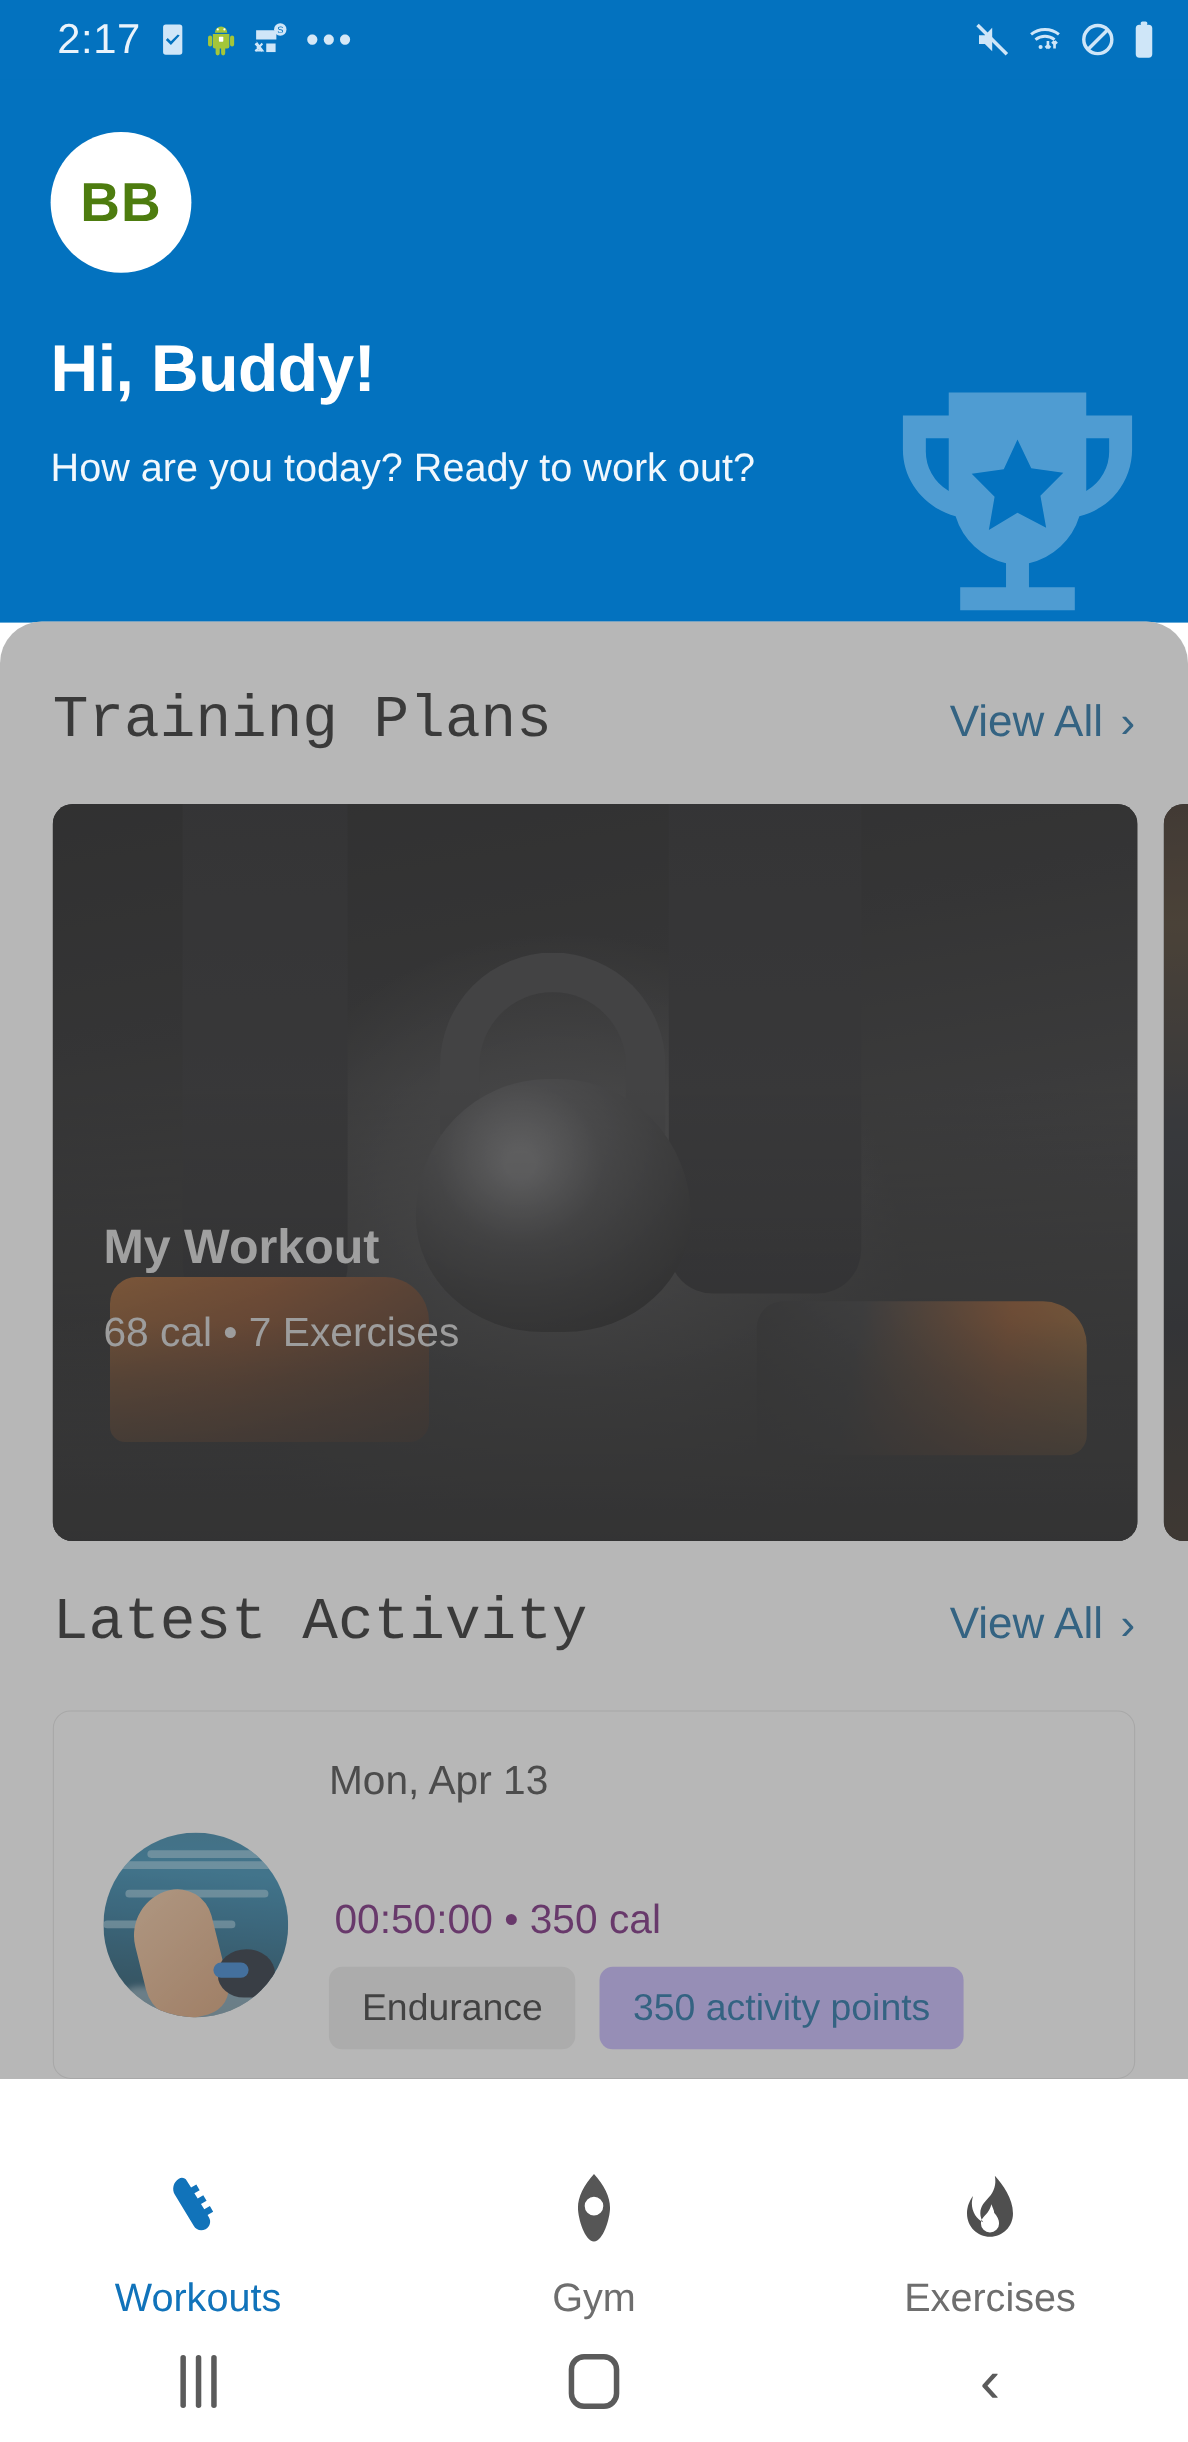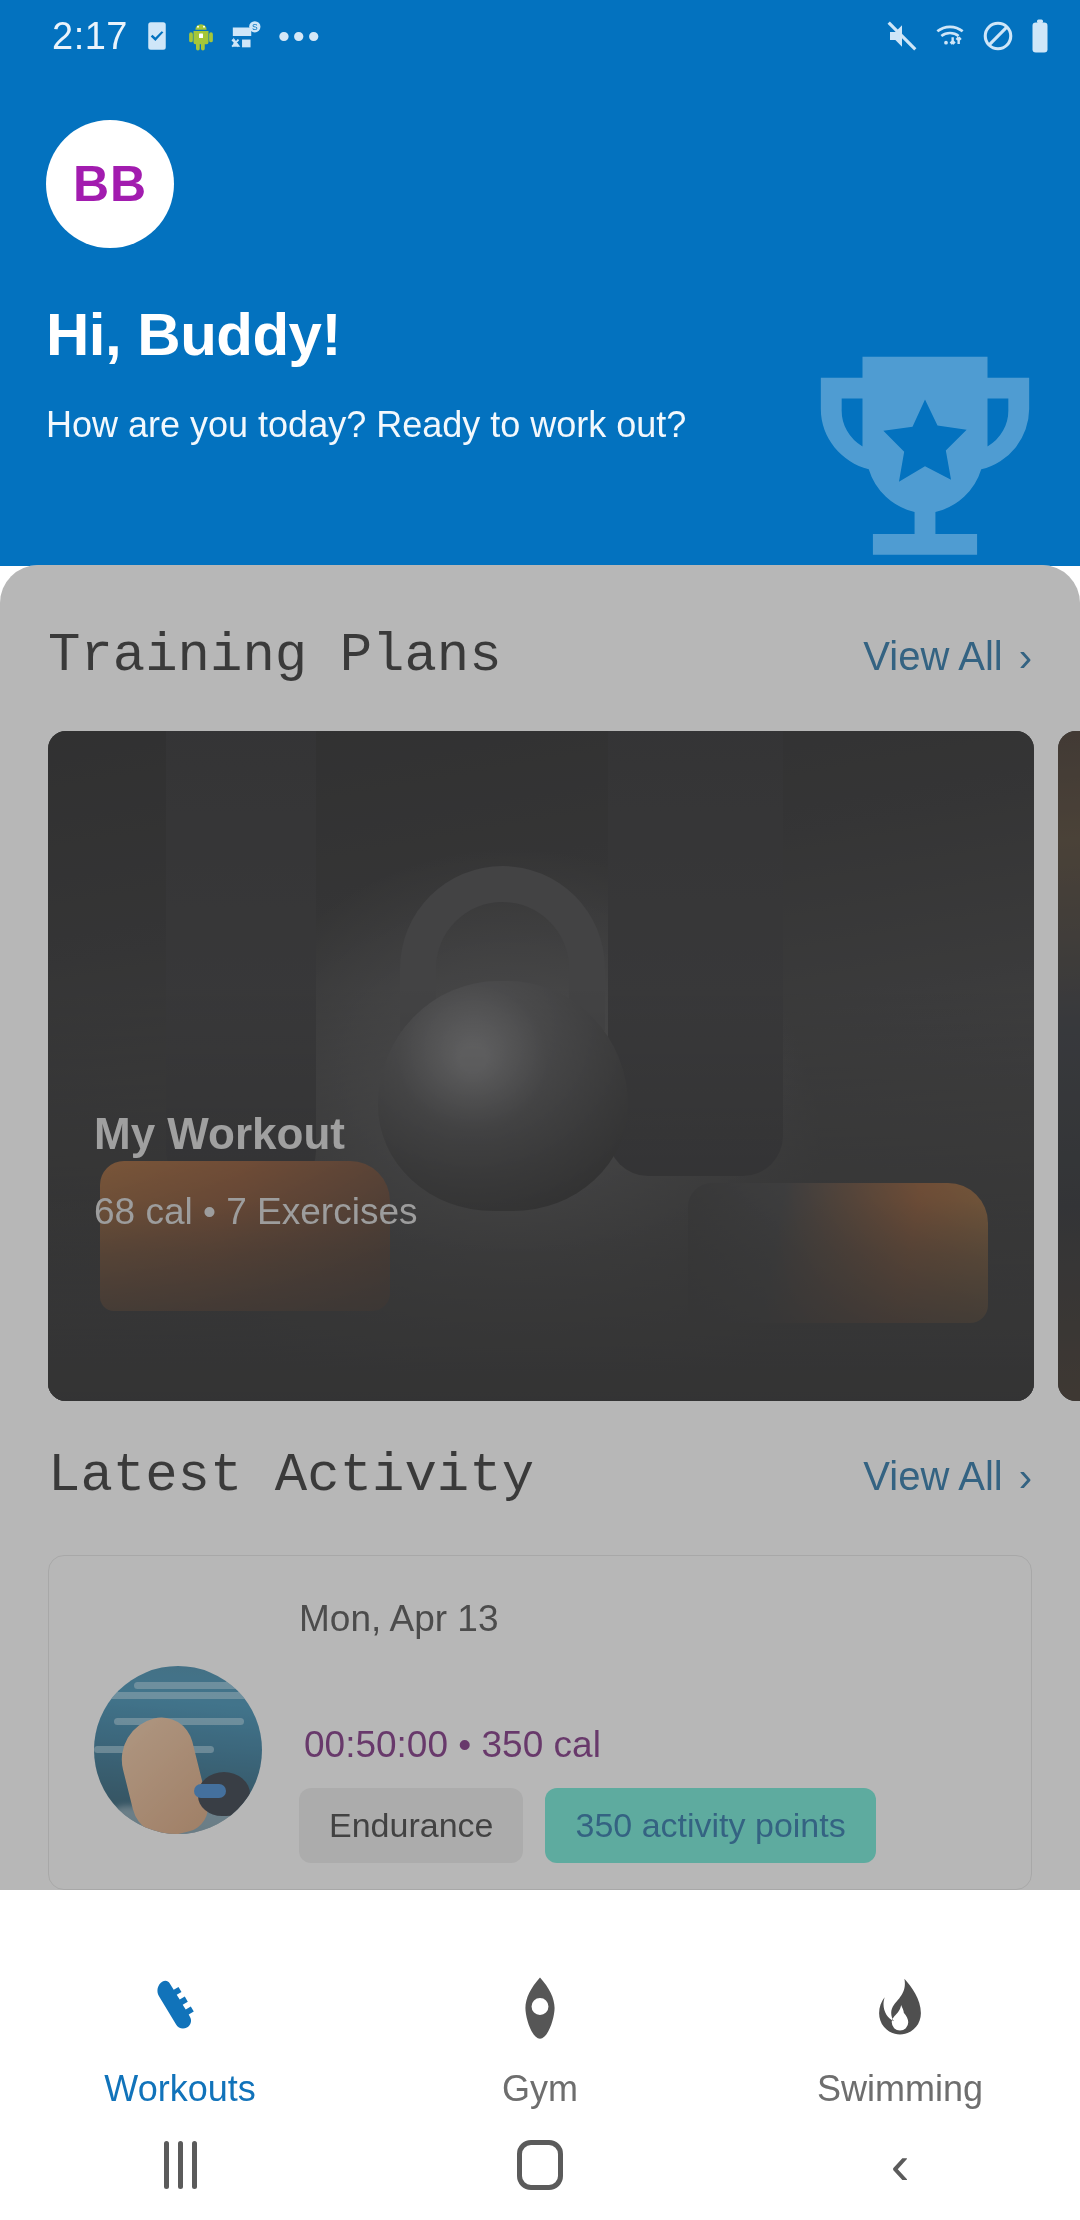--- a/index.html
+++ b/index.html
@@ -29,21 +29,21 @@
     background:#0372BF; overflow:hidden;
   }
   #trophy-icon{
     position:absolute; right:30px; top:336px; opacity:.30;
   }
   #avatar{
     position:absolute; left:46px; top:120px;
     width:128px; height:128px; border-radius:50%;
     background:#ffffff; display:flex; align-items:center; justify-content:center;
   }
-  #avatar-initials{ color:#a21caf; font-size:50px; font-weight:700; letter-spacing:1px;}
+  #avatar-initials{ color:#4d7c0f; font-size:50px; font-weight:700; letter-spacing:1px;}
   #greeting-title{
     position:absolute; left:46px; top:300px;
     font-size:60px; font-weight:700; color:#ffffff; letter-spacing:-0.5px;
   }
   #greeting-subtitle{
     position:absolute; left:46px; top:400px; width:700px;
     font-size:36px; font-weight:400; color:#f2f8fd; line-height:1.38;
   }
 
   
@@ -147,21 +147,21 @@
   }
   .sw-splash{
     position:absolute; left:14px; top:140px; width:140px; height:34px;
     background:rgba(235,248,255,.45); border-radius:30px; filter:blur(3px);
   }
   #activity-date{ position:absolute; left:250px; top:42px; font-size:37px; color:#3d3d3d;}
   #activity-name{ position:absolute; left:250px; top:98px; font-size:50px; font-weight:700; color:#141414;}
   #activity-meta{ position:absolute; left:255px; top:168px; font-size:37px; color:#701a75;text-align:right;}
   .tags{ position:absolute; left:250px; top:232px; display:flex; gap:22px; }
   .tag{ background:#ececec; color:#2b2b2b; font-size:34px; padding:18px 30px; border-radius:12px;}
-  .tag.points{ background:#5eead4; color:#11669f; }
+  .tag.points{ background:#c4b5fd; color:#11669f; }
 
   
   #dim-overlay{
     position:absolute; left:0; top:565px; width:1080px; height:1325px;
     background:rgba(96,96,96,.45); border-radius:38px 38px 0 0;
     pointer-events:none;
   }
 
   
   #bottom-nav{
@@ -340,21 +340,21 @@
     </span>
     <span class="nav-label">Gym</span>
   </div>
 
   <div class="nav-item">
     <span>
       <svg width="66" height="72" viewBox="0 0 24 24" fill="#4f4f4f">
         <path d="M13.6 1.4c.6 3.2-.4 5.3-1.9 7.1-1.3 1.5-2.9 3-2.9 5.3 0 1.2.4 2.2 1 3-2.2-1-3.8-3.4-3.8-6.2 0-.9.2-1.7.4-2.5-1.2 1.6-2 3.6-2 5.8 0 4.3 3.4 7.7 7.6 7.7s7.6-3.4 7.6-7.7c0-5.1-3.4-9.6-6-12.5zm-.3 12.2c1.1 1.2 1.7 2.4 1.7 3.6a3 3 0 0 1-3 3 3 3 0 0 1-3-3c0-1.5 1.1-2.3 2.2-3.6.6-.8 1.1-1.7 1.2-2.7.4.9.9 1.9 1 2.7z"></path>
       </svg>
     </span>
-    <span class="nav-label">Swimming</span>
+    <span class="nav-label">Exercises</span>
   </div>
 </div>
 
 <div id="android-nav">
   <div class="anav">
     <span class="recents-bars">
         <i></i>
         <i></i>
         <i></i>
       </span>

